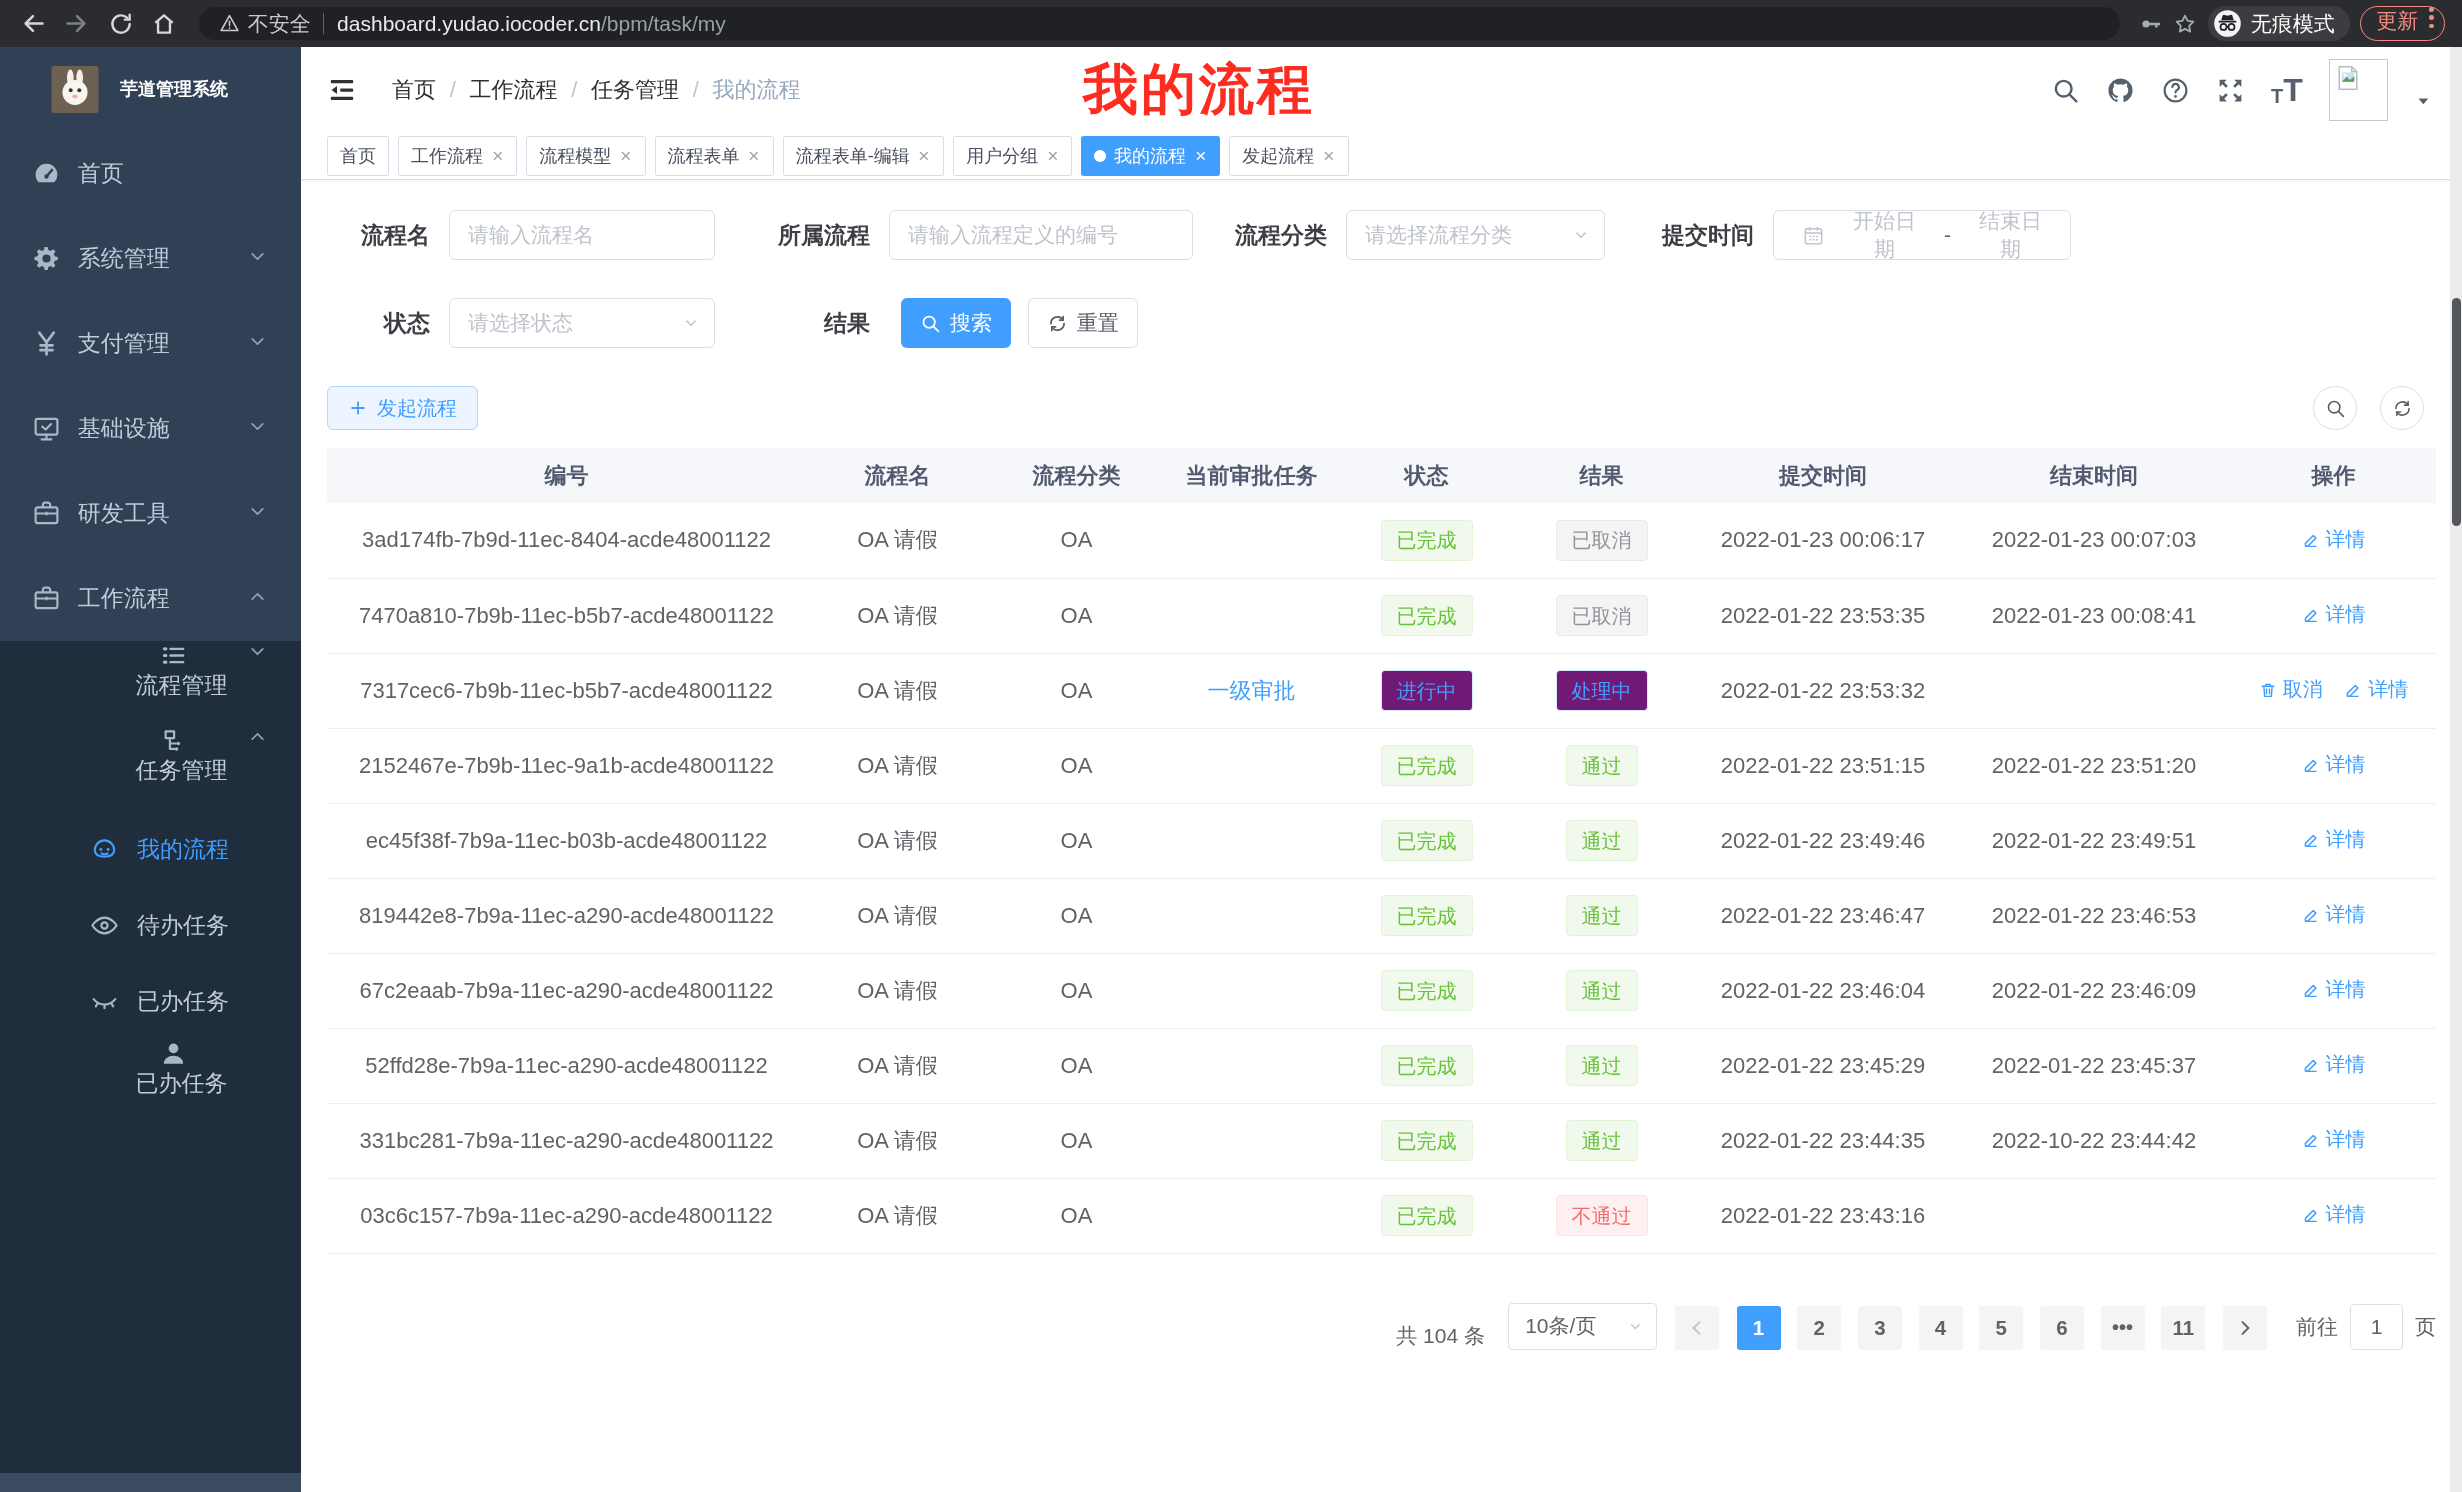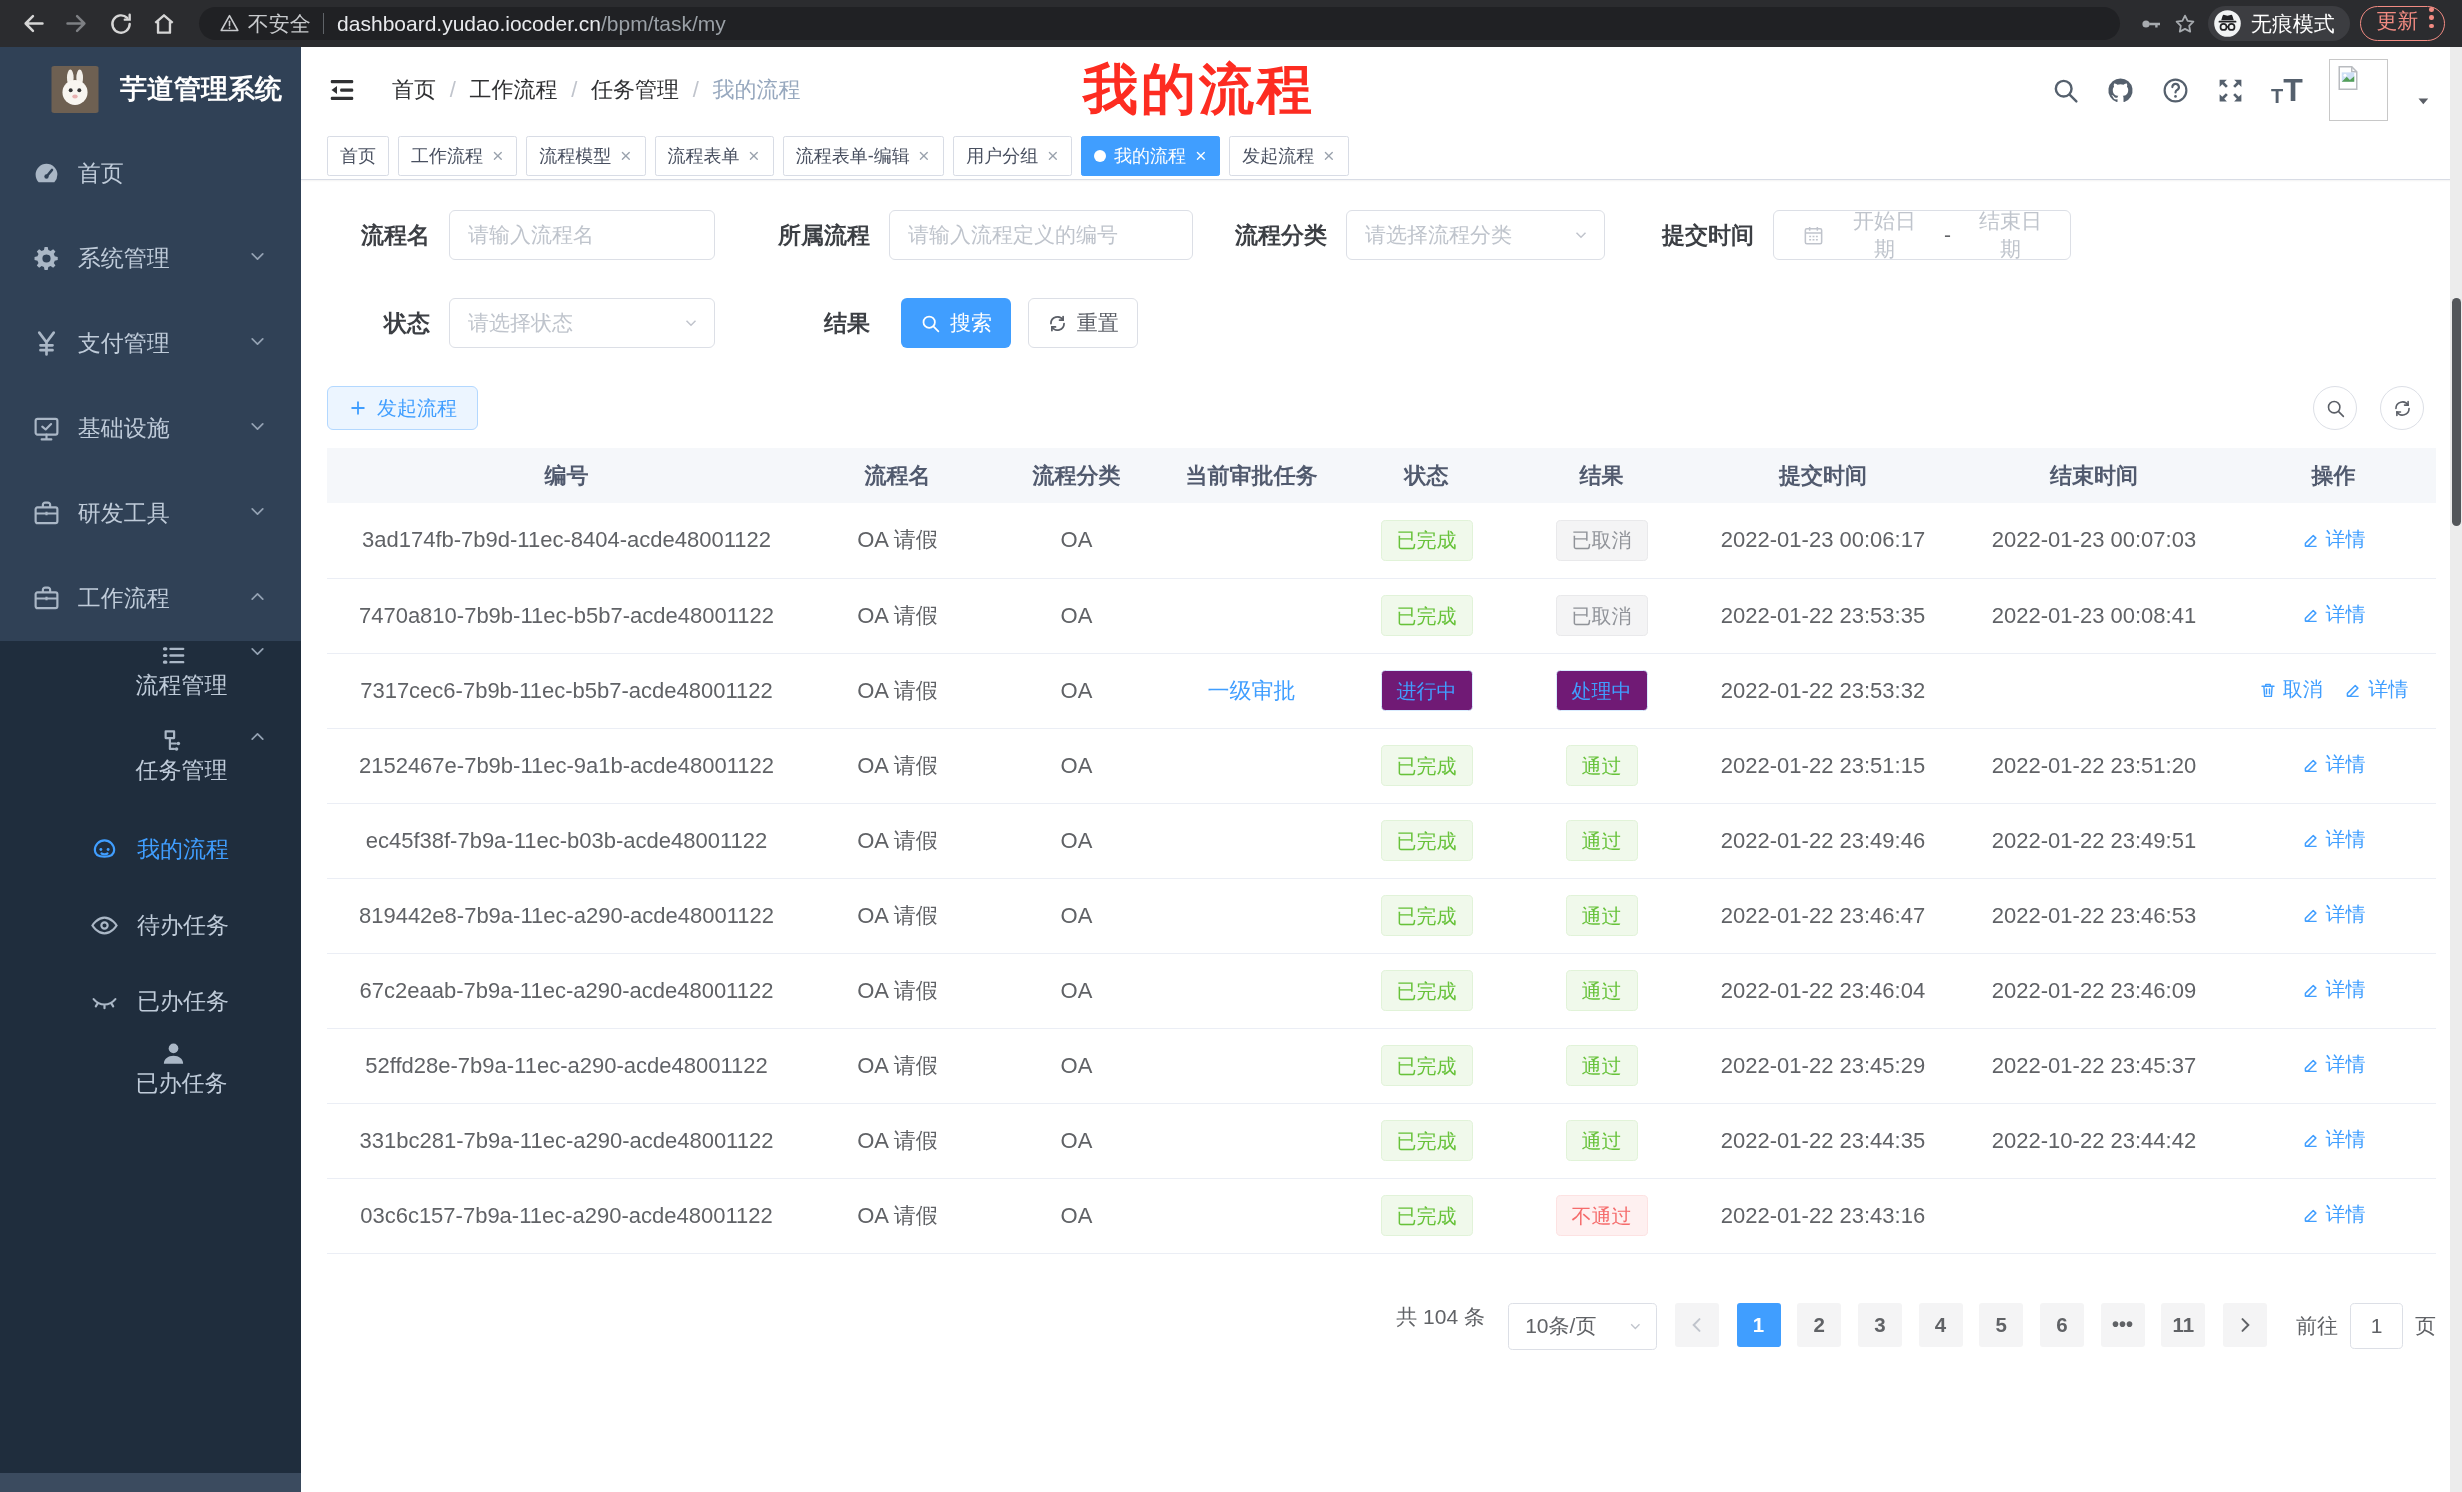--- a/index.html
+++ b/index.html
@@ -27,21 +27,21 @@
     gap:10.7px; padding:0 10.7px 0 15px; color:#f28b82; font-size:21px; flex:0 0 auto; }
   .dots { display:flex; flex-direction:column; gap:3.8px; }
   .dots i { width:4.6px; height:4.6px; border-radius:50%; background:#f28b82; }
 
   
   .app { display:flex; height:1446px; }
   .sidebar { width:301px; background:var(--sidebar-bg); color:#bfcbd9; display:flex; flex-direction:column; flex:0 0 auto; }
   .logo-row { height:84px; display:flex; align-items:center; padding-left:50px; gap:20px; }
   .logo-img { width:50px; height:47px; border-radius:4.6px; overflow:hidden; flex:0 0 auto; }
   .logo-img svg { width:100%; height:100%; display:block; }
-  .logo-title { color:#fff; font-size:27px; font-weight:700; white-space:nowrap; }
+  .logo-title { color:#fff; font-size:18px; font-weight:700; white-space:nowrap; }
   .menu-item { display:flex; align-items:center; height:85px; font-size:23px; cursor:pointer; position:relative; }
   .menu-item .mi-icon { font-size:29px; color:#aab7c6; }
   .menu-item .chev { position:absolute; right:33px; font-size:21px; color:#94a2b3; }
   .chev svg { width:1em; height:1em; }
   .chev.up svg { transform:rotate(180deg); }
   .level0 { padding-left:32px; } .level0 .mi-icon { margin-right:16.7px; }
   .submenu-block { background:var(--submenu-bg); flex:1; }
   .level1 { padding-left:62px;flex-direction:column; } .level1 .mi-icon { margin-right:16.7px; }
   .level2 { padding-left:90px; height:76px; } .level2 .mi-icon { margin-right:18px; }
   .menu-item.active { color:var(--accent); }
@@ -119,21 +119,21 @@
     border:0.8px solid transparent; }
   .tag-success { background:#f0f9eb; border-color:#e1f3d8; color:var(--c-success); }
   .tag-info { background:#f4f4f5; border-color:#e9e9eb; color:var(--c-info); }
   .tag-primary { background:#701a75; border-color:#d9ecff; color:var(--accent); }
   .tag-danger { background:#fef0f0; border-color:#fde2e2; color:var(--c-danger); }
   .link-plain { color:var(--accent); cursor:pointer; }
   .op-link { color:var(--accent); font-size:20px; display:inline-flex; align-items:center; gap:6px; cursor:pointer; margin:0 10.7px; }
   .op-link .icon { font-size:18px; }
 
   
-  .pagination { margin:49px 26px 0 0; display:flex; align-items:flex-start; justify-content:flex-end; gap:18px;
+  .pagination { margin:49px 26px 0 0; display:flex; align-items:flex-end; justify-content:flex-end; gap:18px;
     font-size:21px; color:#606266; }
   .pg-total { margin-right:4.6px; }
   .pg-size { width:149px; height:47px; border:0.8px solid #dcdfe6; border-radius:4.6px; display:flex; align-items:center;
     justify-content:space-between; padding:0 12px 0 16.7px; color:#606266; cursor:pointer; }
   .pg-size .sel-arrow { font-size:16.7px; color:#c0c4cc; }
   .pg-btn { min-width:44px; height:44px; padding:0 7.6px; background:#f4f4f5; border-radius:3px; display:flex;
     align-items:center; justify-content:center; font-size:20.5px; font-weight:600; color:#606266; cursor:pointer; }
   .pg-btn.active { background:var(--accent); color:#fff; }
   .pg-btn.nav { font-size:20px; }
   .pg-btn.disabled { color:#c0c4cc; cursor:default; }

